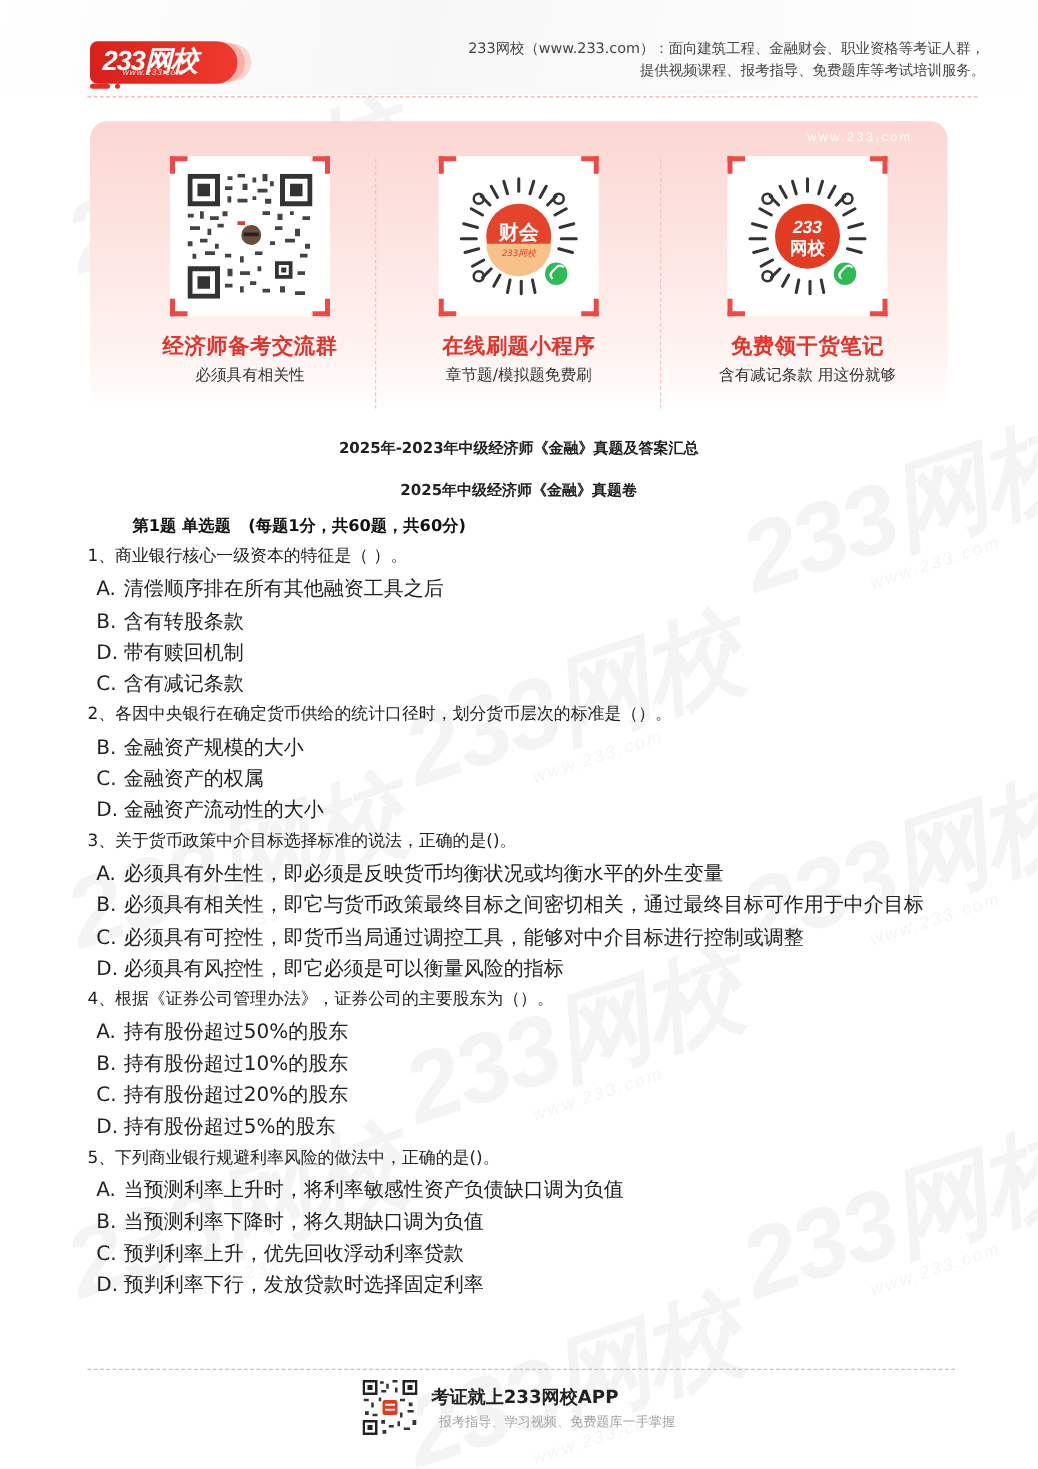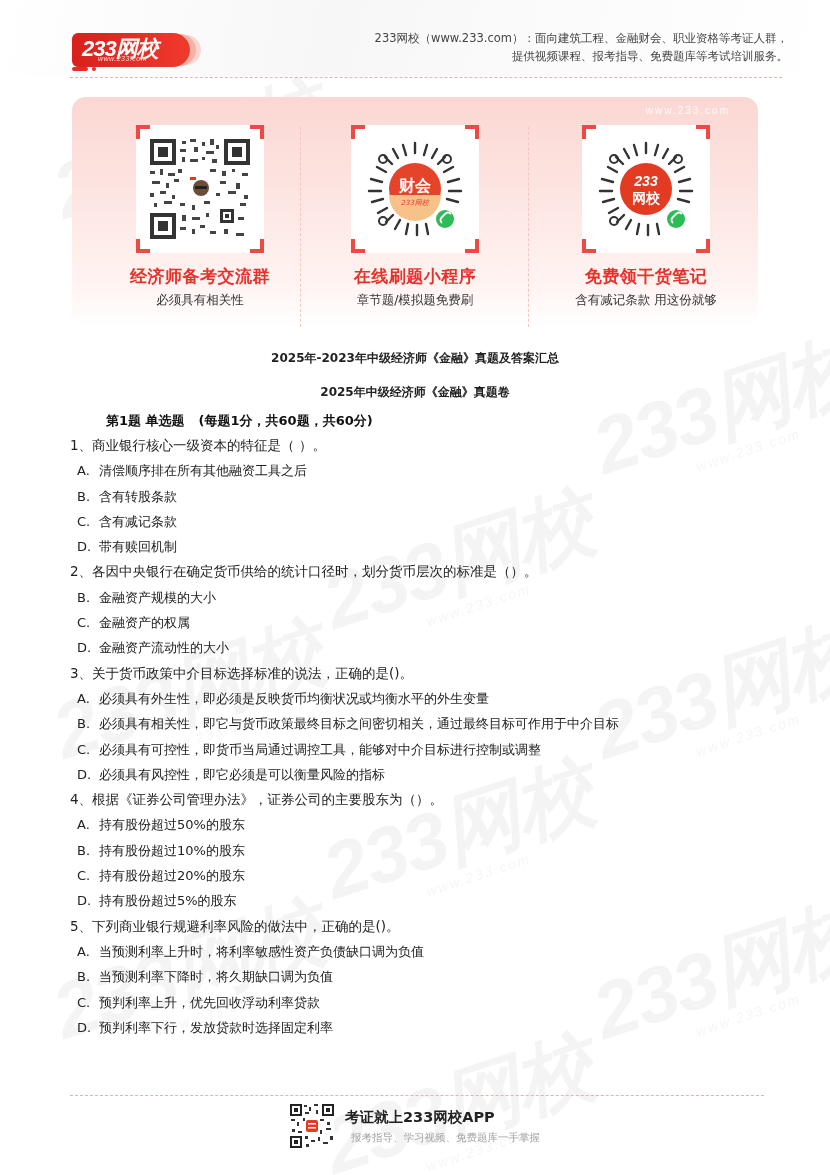--- a/index.html
+++ b/index.html
@@ -42,21 +42,21 @@
   .card-title { margin-top: 12px; font-size: 17px; font-weight: bold; color: #e5322a; letter-spacing: 0.5px; }
   .card-sub { margin-top: 4px; font-size: 12.5px; color: #333; }
 
   
   .title-main { position: absolute; left: 0; top: 350px; width: 830px; text-align: center; font-size: 12px; font-weight: bold; color: #222; }
   .title-sub { position: absolute; left: 0; top: 384px; width: 830px; text-align: center; font-size: 12px; font-weight: bold; color: #222; }
   .section-head { position: absolute; left: 78px; top: 412px; font-size: 13px; font-weight: bold; color: #111; margin-left: 28px; }
   .section-head .gap { display: inline-block; width: 14px; }
   .content { position: absolute; left: 70px; top: 433px; width: 700px; }
   .q { height: 25.3px; line-height: 25.3px; font-size: 13.5px; color: #222; white-space: nowrap; }
-  .opt { height: 25.3px; line-height: 25.3px; font-size: 13px; color: #222; padding-left: 7px; white-space: nowrap; }
+  .opt { height: 25.3px; line-height: 25.3px; font-size: 16px; color: #222; padding-left: 7px; white-space: nowrap; }
   .opt .letter { display: inline-block; width: 22px; }
 
   
   .footer-line { position: absolute; left: 70px; top: 1095px; width: 694px; border-top: 1px dashed #e6b2ad; }
   .footer-qr { position: absolute; left: 290px; top: 1104px; width: 44px; height: 44px; }
   .footer-title { position: absolute; left: 345px; top: 1108px; font-size: 14.5px; font-weight: bold; color: #222; }
   .footer-sub { position: absolute; left: 351px; top: 1131px; font-size: 10.5px; color: #a3a3a3; }
 </style>
 </head>
 <body>
@@ -265,22 +265,22 @@
 <div class="title-sub">2025年中级经济师《金融》真题卷</div>
 <div class="section-head">
   <span>第1题 单选题</span><span class="gap"></span><span>(每题1分，共60题，共60分)</span>
 </div>
 
 <div class="content">
   <div>
     <div class="q">1、商业银行核心一级资本的特征是（ ）。</div>
     <div class="opt"><span class="letter">A.</span><span>清偿顺序排在所有其他融资工具之后</span></div>
     <div class="opt"><span class="letter">B.</span><span>含有转股条款</span></div>
+    <div class="opt"><span class="letter">D.</span><span>带有赎回机制</span></div>
     <div class="opt"><span class="letter">C.</span><span>含有减记条款</span></div>
-    <div class="opt"><span class="letter">D.</span><span>带有赎回机制</span></div>
   </div>
   <div>
     <div class="q">2、各因中央银行在确定货币供给的统计口径时，划分货币层次的标准是（）。</div>
     <div class="opt"><span class="letter">B.</span><span>金融资产规模的大小</span></div>
     <div class="opt"><span class="letter">C.</span><span>金融资产的权属</span></div>
     <div class="opt"><span class="letter">D.</span><span>金融资产流动性的大小</span></div>
   </div>
   <div>
     <div class="q">3、关于货币政策中介目标选择标准的说法，正确的是()。</div>
     <div class="opt"><span class="letter">A.</span><span>必须具有外生性，即必须是反映货币均衡状况或均衡水平的外生变量</span></div>

